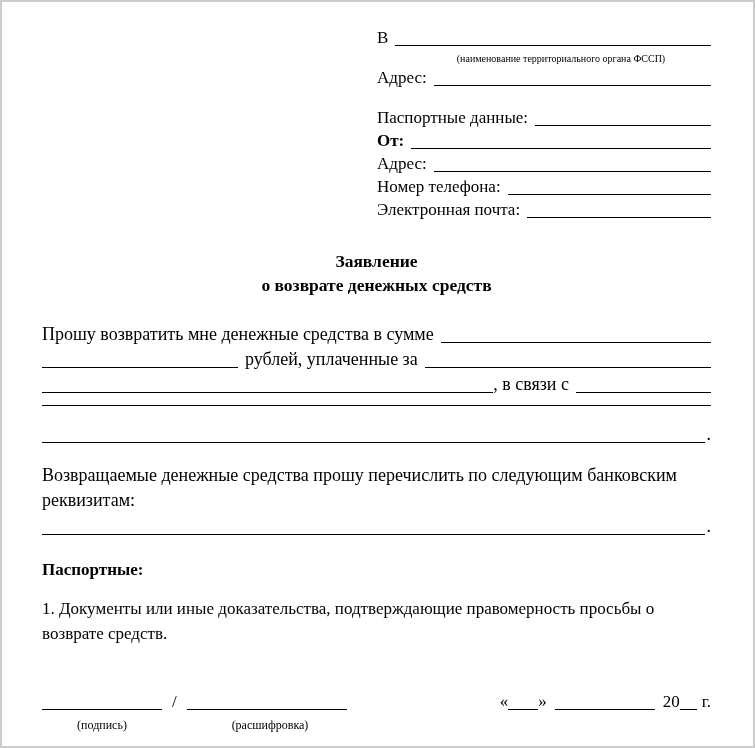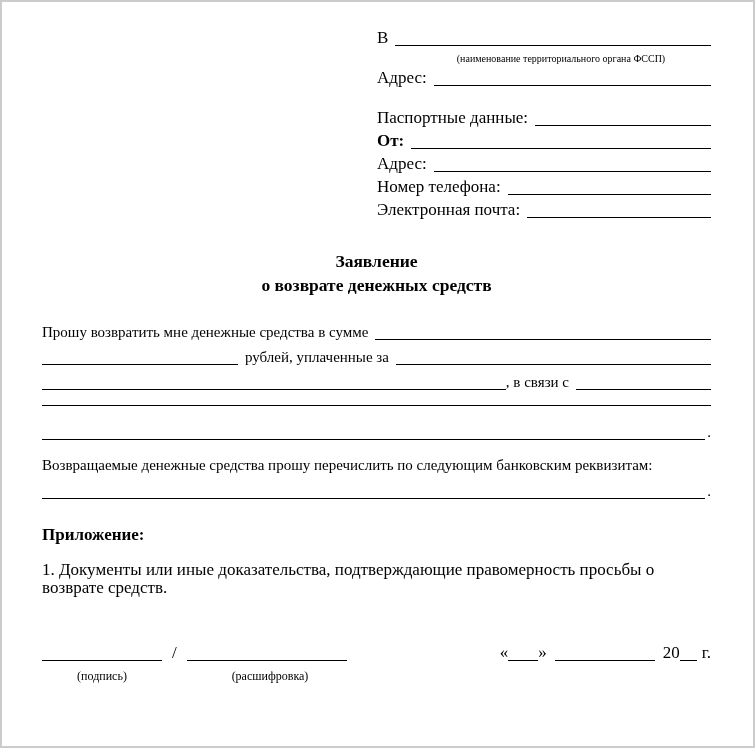--- a/index.html
+++ b/index.html
@@ -49,37 +49,37 @@
   
   .doc-title {
     margin-top: 26px;
     text-align: center;
     font-weight: bold;
     font-size: 17.5px;
     line-height: 24px;
   }
 
   
-  .body-text { font-size: 15px; }
+  .body-text { font-size: 18px; }
   .req { margin-top: 27px; }
   .req .line { height: 25px; }
   .req .txt { white-space: nowrap; }
   .b-after { margin-left: 7px; }
   .b-before { margin-right: 7px; }
   .w196 { width: 196px; flex: 0 0 auto; }
   .w135 { width: 135px; flex: 0 0 auto; }
   .full-line { height: 25px; }
   .full-line .blank { flex: 1 1 auto; }
   .period { margin-left: 2px; }
 
-  .transfer { margin-top: 4px; line-height: 25px; }
+  .transfer { margin-top: 14px; line-height: 25px; }
   .transfer-blank-row { height: 27px; margin-top: 1px; }
 
   .attach-heading { margin-top: 17px; font-weight: bold; font-size: 17px; line-height: 24px; }
-  .attach-item { margin-top: 14px; font-size: 17px; line-height: 18px; }
+  .attach-item { margin-top: 14px; font-size: 17px; line-height: 25px; }
 
   
   .footer {
     margin-top: 46px;
     display: flex;
     justify-content: space-between;
     align-items: flex-start;
     font-size: 17px;
   }
   .sig-row { display: flex; align-items: baseline; height: 24px; }
@@ -167,21 +167,21 @@
   </div>
 
   <div class="transfer body-text">
     <div>Возвращаемые денежные средства прошу перечислить по следующим банковским реквизитам:</div>
     <div class="row transfer-blank-row">
       <span class="blank grow"></span>
       <span class="period">.</span>
     </div>
   </div>
 
-  <div class="attach-heading">Приложение:</div>
+  <div class="attach-heading">Паспортные:</div>
   <div class="attach-item">1. Документы или иные доказательства, подтверждающие правомерность просьбы о возврате средств.</div>
 
   <div class="footer">
     <div>
       <div class="sig-row">
         <span class="blank sig-b1"></span>
         <span class="slash">/</span>
         <span class="blank sig-b2"></span>
       </div>
       <div class="sig-caps">

